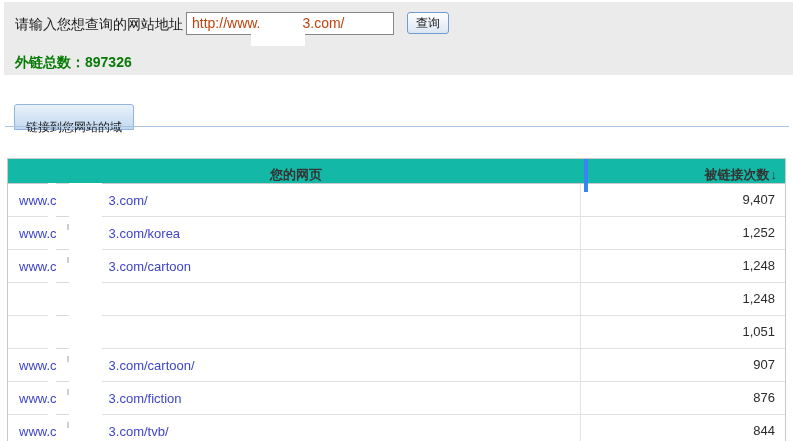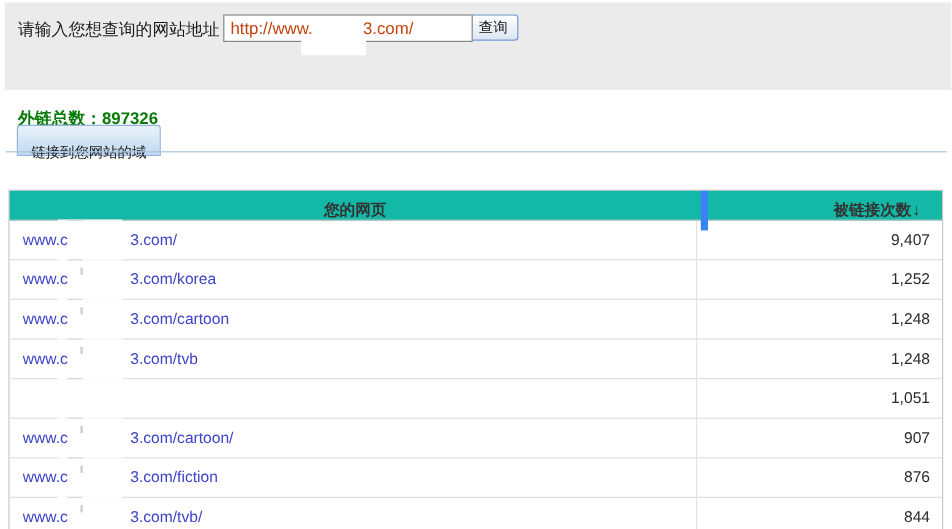--- a/index.html
+++ b/index.html
@@ -15,27 +15,27 @@
   .q-label { position: absolute; left: 11px; top: 14px; font-size: 14px; color: #1a1a1a; white-space: nowrap; }
   .url-input {
     position: absolute; left: 182px; top: 10px; width: 208px; height: 23px;
     background: #fff; border: 1px solid #868686;
     font-size: 14px; line-height: 21px; padding-left: 5px;
     color: #c2410c; white-space: nowrap; cursor: text; z-index: 1;
   }
   .in-gap { display: inline-block; width: 42px; }
   .input-censor { position: absolute; left: 247px; top: 27px; width: 54px; height: 17px; background: #fff; z-index: 3; }
   .query-btn {
-    position: absolute; left: 386px; top: 10px; width: 42px; height: 22px;
+    position: absolute; left: 403px; top: 10px; width: 42px; height: 22px;
     border: 1px solid #6f9cd1; border-radius: 3px;
     background: linear-gradient(#ffffff, #dbe6f3);
     font-size: 12px; color: #111; font-family: inherit; cursor: pointer;
     text-align: center; line-height: 19px;
   }
-  .summary { position: absolute; left: 11px; top: 52px; font-size: 14px; font-weight: bold; color: #077a07; white-space: nowrap; margin-top: 36px; }
+  .summary { position: absolute; left: 11px; top: 52px; font-size: 14px; font-weight: bold; color: #077a07; white-space: nowrap; }
 
   
   .tabbar { position: absolute; left: 0; top: 100px; width: 793px; height: 29px; }
   .tab-line { position: absolute; left: 5px; right: 4px; top: 26px; height: 1px; background: #a9c4de; z-index: 1; }
   .tab {
     position: absolute; top: 4px; height: 22px; line-height: 21px;
     padding: 12px 11px; font-size: 12px; color: #1a1a1a; white-space: nowrap;
     border: 1px solid #92b5dd; border-radius: 3px 3px 0 0; cursor: pointer;
   }
   .tab.inactive { left: 14px; background: linear-gradient(#e9f2fb, #c2d8f0); z-index: 0; }
@@ -44,21 +44,21 @@
   
   .table {
     position: absolute; left: 7px; top: 158px; width: 779px;
     border: 1px solid #c9c9c9; background: #fff;
   }
   .thead { position: relative; height: 25px; background: #14b8a6; border-bottom: 1px solid #c9c9c9; }
   .thead::after { content:""; position:absolute; left:40px; bottom:-1px; width:54px; height:1px; background:#fff; z-index:2; }
   .thead::before{ content:""; position:absolute; left:48px; bottom:-1px; width:13px; height:1px; background:#d6d6d6; z-index:3; }
   .th { font-weight: bold; font-size: 13px; color: #333; line-height: 32px; }
   .th-url   { position: absolute; left: 0; top: 0; width: 576px; height: 33px; text-align: center; cursor: pointer; }
-  .th-count { position: absolute; left: 576px; right: 0; top: 0; height: 33px; text-align: right; padding-right: 18px; border-left: 6px solid #3b82f6; cursor: pointer; }
+  .th-count { position: absolute; left: 576px; right: 0; top: 0; height: 33px; text-align: right; padding-right: 8px; border-left: 4px solid #3b82f6; cursor: pointer; }
   .sort { font-weight: bold; margin-left: 1px; }
 
   .trow { position: relative; height: 33px; border-bottom: 1px solid #e0e0e0; }
   .trow::after { content:""; position:absolute; left:40px; bottom:-1px; width:54px; height:1px; background:#fff; z-index:2; }
   .trow::before{ content:""; position:absolute; left:48px; bottom:-1px; width:13px; height:1px; background:#d9d9d9; z-index:3; }
   .cell-url { position: absolute; left: 0; top: 0; width: 576px; height: 33px; line-height: 32px; padding-left: 11px; white-space: nowrap; overflow: hidden; }
   .url-link { color: #3e44c8; text-decoration: none; font-size: 13px; cursor: pointer; }
   .u-gap { display: inline-block; width: 52px; position: relative; }
   .trow:not(:first-child) .u-gap::before { content:""; position:absolute; left:10px; top:-14px; width:2px; height:6px; background:#cfcfcf; }
   .cell-count { position: absolute; left: 572px; right: 0; top: 0; height: 33px; line-height: 32px; text-align: right; padding-right: 10px; font-size: 13px; color: #2b2b2b; border-left: 1px solid #e3e3e3; }
@@ -111,23 +111,20 @@
   </div>
 
   <div class="trow">
     <div class="cell-url">
       <a class="url-link" href="#"><span class="u-pre">www.c</span><span class="u-gap"></span><span class="u-suf">3.com/cartoon</span></a>
     </div>
     <div class="cell-count">1,248</div>
   </div>
 
   <div class="trow">
-    <div class="cell-url">
-      <a class="url-link" href="#"><span class="u-pre">www.c</span><span class="u-gap"></span><span class="u-suf">3.com/tvb</span></a>
-    </div>
     <div class="cell-count">1,248</div>
   </div>
 
   <div class="trow">
     <div class="cell-count">1,051</div>
   </div>
 
   <div class="trow">
     <div class="cell-url">
       <a class="url-link" href="#"><span class="u-pre">www.c</span><span class="u-gap"></span><span class="u-suf">3.com/cartoon/</span></a>

